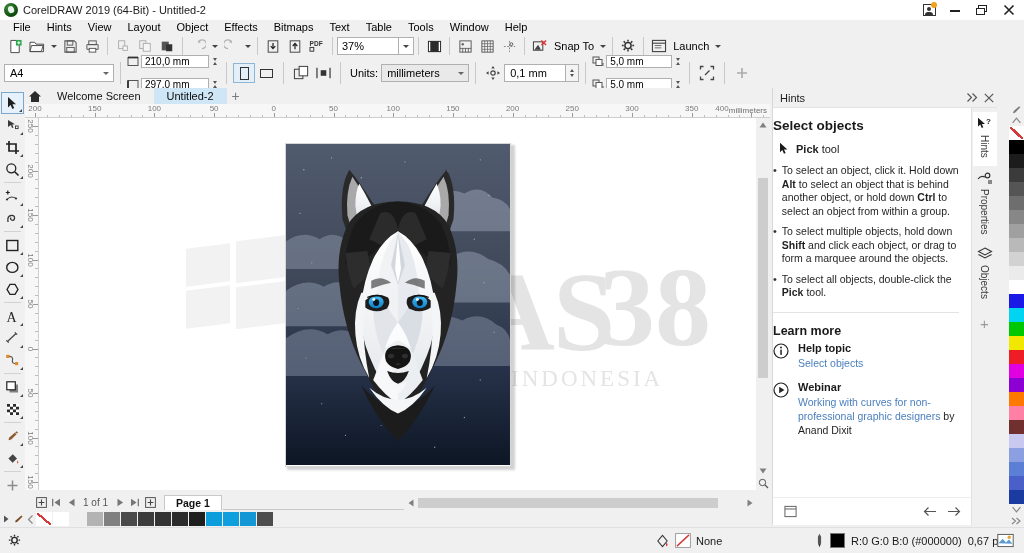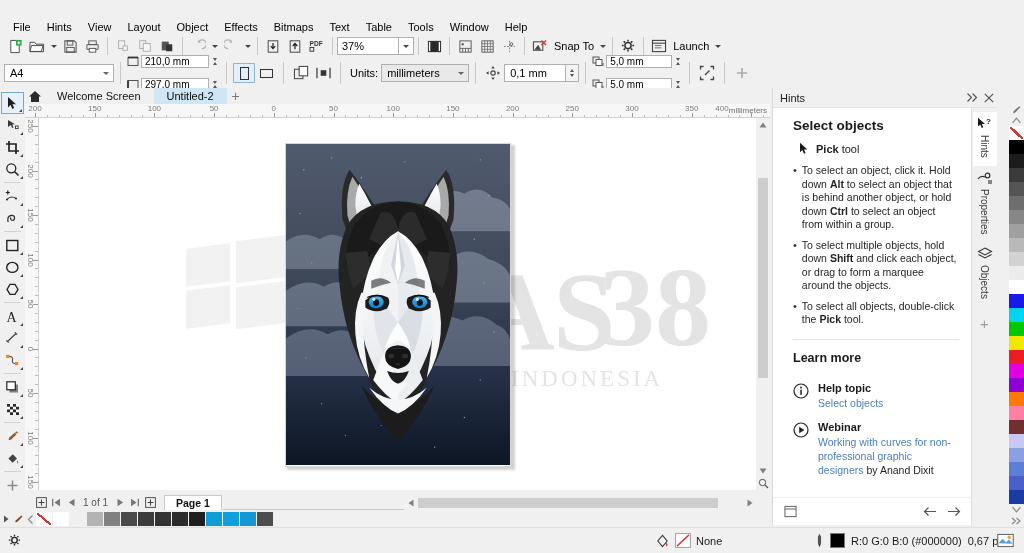--- a/index.html
+++ b/index.html
@@ -238,32 +238,32 @@
     position: absolute; left: 772px; top: 88px; width: 225px; height: 437px;
     background: #fff; border-left: 1px solid #d8d8d8;
   }
   .docker-head {
     height: 20px; background: #f0f0f0; display: flex; align-items: center; padding-left: 7px;
     border-bottom: 1px solid #e2e2e2;
   }
   .docker-head .dh-title { font-size: 11px; color: #222; }
   .docker-head .dh-btns { margin-left: auto; display: flex; align-items: center; }
   .dh-btn { width: 16px; height: 20px; display:flex; align-items:center; justify-content:center; font-size: 11px; color: #444; }
-  .docker-body { position: absolute; left: 0; top: 20px; right: 26px; bottom: 28px; background: #fff; padding: 10px 12px 0 20px; overflow: hidden; }
+  .docker-body { position: absolute; left: 0; top: 20px; right: 26px; bottom: 28px; background: #fff; padding: 10px 12px 0 0; overflow: hidden; }
   .hint-h1 { font-size: 13.5px; font-weight: 700; color: #1a1a1a; margin-bottom: 9px; }
   .hint-tool { display:flex; align-items:center; gap:7px; margin: 0 0 9px 6px; }
   .hint-tool .pick-glyph { width: 10px; height: 13px; flex:none; }
   .hint-tool .tt { font-size: 11px; color:#222; }
   .hint-tool .tt b { font-weight: 700; }
   .bullet { display:flex; gap: 5px; margin-bottom: 7px; }
   .bullet .bd { color:#333; font-size: 11px; line-height: 13px; }
   .bullet .btxt { font-size: 10.5px; line-height: 13.5px; color: #1f1f1f; }
   .bullet .btxt b { font-weight: 700; }
   .hr { height: 1px; background: #e3e3e3; margin: 12px 0 11px 0; }
-  .hint-h2 { font-size: 12.5px; font-weight: 700; color: #1a1a1a; margin-bottom: 17px; }
+  .hint-h2 { font-size: 12.5px; font-weight: 700; color: #1a1a1a; margin-bottom: 4px; }
   .learn-row { display: flex; gap: 9px; margin-bottom: 11px; }
   .lr-ico { width: 16px; height: 16px; flex: none; margin-top: 1px; }
   .lr-title { font-size: 11px; font-weight: 700; color: #1a1a1a; margin-bottom: 2px; }
   .lr-link { font-size: 10.5px; color: #4a7fbd; line-height: 14px; }
   .lr-link .plain { color: #1f1f1f; }
   .docker-foot { position: absolute; left: 0; right: 26px; bottom: 0; height: 28px; background: #fff; border-top: 1px solid #ededed; display:flex; align-items:center; padding: 0 8px; }
   .df-btn { width: 18px; height:18px; display:flex; align-items:center; justify-content:center; color:#555; font-size: 13px; }
 
   
   .dock-tabs {
@@ -286,20 +286,47 @@
   .cp-none::after { content:""; position:absolute; left:1px; top:1px; right:1px; bottom:1px;
     background: linear-gradient(to top right, transparent 43%, #d43a3a 43%, #d43a3a 57%, transparent 57%); }
 
   svg { display: block; }
 </style>
 </head>
 <body>
 
 <div id="app">
 
+  <div class="titlebar">
+    <div class="logo"></div>
+    <div class="ttl">CorelDRAW 2019 (64-Bit) - Untitled-2</div>
+    <div class="win-btns">
+      <div class="wb">
+        <div class="acct-ico">
+            <span class="acct-dot"></span>
+          </div>
+      </div>
+      <div class="wb">
+        <svg width="12" height="12" viewBox="0 0 12 12">
+            <rect x="1" y="6" width="10" height="2" fill="#222"></rect>
+          </svg>
+      </div>
+      <div class="wb">
+        <div class="mx-ico">
+            <i></i>
+            <i></i>
+          </div>
+      </div>
+      <div class="wb wb-close">
+        <svg width="12" height="12" viewBox="0 0 12 12">
+            <path d="M1.5 1.5 L10.5 10.5 M10.5 1.5 L1.5 10.5" stroke="#222" stroke-width="1.6"></path>
+          </svg>
+      </div>
+    </div>
+  </div>
 
   <div class="menubar">
     <div class="mi">File</div>
     <div class="mi">Hints</div>
     <div class="mi">View</div>
     <div class="mi">Layout</div>
     <div class="mi">Object</div>
     <div class="mi">Effects</div>
     <div class="mi">Bitmaps</div>
     <div class="mi">Text</div>

